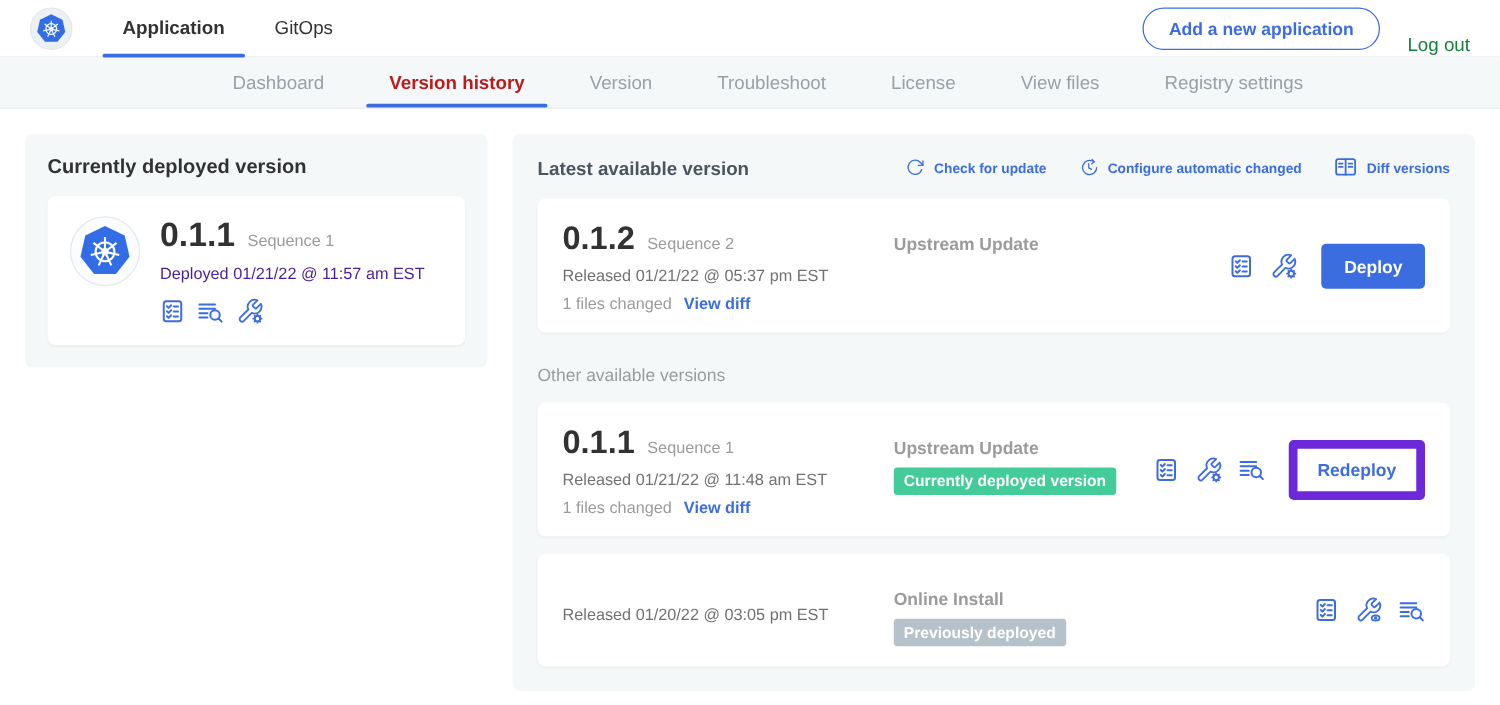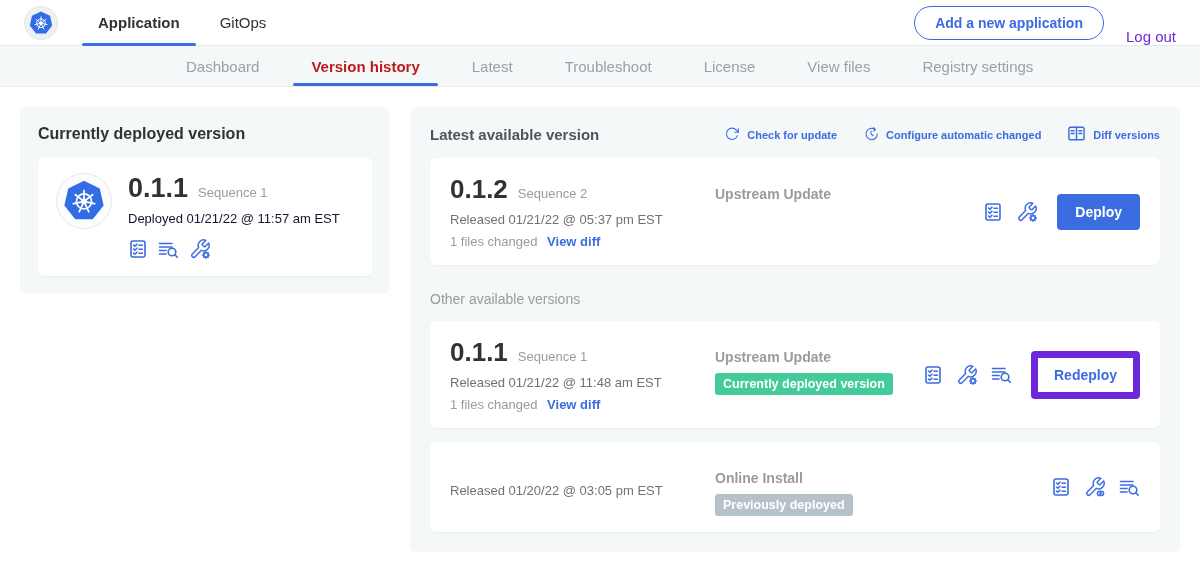--- a/index.html
+++ b/index.html
@@ -13,21 +13,21 @@
     border:1px solid #e3e7ea; display:flex; align-items:center; justify-content:center; margin-right:28px; }
   .header-tab { height:46px; display:flex; align-items:center; padding:0 12px;
     font-size:15px; color:#323232; cursor:pointer; position:relative; margin-right:16px; }
   .header-tab.active { font-weight:bold; }
   .header-tab.active::after { content:""; position:absolute; left:-4px; right:-4px; bottom:0;
     height:3px; background:#3b6ce0; border-radius:2px; }
   .header-right { margin-left:auto; display:flex; align-items:center; gap:22px; }
   .add-app-btn { border:1px solid #3b6ce0; color:#3b6ce0; background:#fff; font-weight:bold;
     font-size:14px; padding:8px 20px; border-radius:19px; cursor:pointer;
     font-family:"Liberation Sans", sans-serif; }
-  .logout { font-size:15px; color:#6d28d9; cursor:pointer;margin-top:28px; }
+  .logout { font-size:15px; color:#15803d; cursor:pointer;margin-top:28px; }
 
   
   .subnav { height:41px; background:#f5f8f9; border-bottom:1px solid #e7eaec;
     display:flex; align-items:stretch; padding-left:160px; }
   .subnav-tab { display:flex; align-items:center; padding:0 26px; font-size:15px;
     color:#9aa0a6; cursor:pointer; position:relative; }
   .subnav-tab.active { color:#b91c1c; font-weight:bold; }
   .subnav-tab.active::after { content:""; position:absolute; left:8px; right:8px; bottom:0;
     height:3px; background:#3b6ce0; border-radius:2px; }
 
@@ -37,21 +37,21 @@
   .panel { background:#f5f8f9; border-radius:6px; }
   .deployed-panel { width:370px; padding:18px; }
   .deployed-title { font-size:16px; font-weight:bold; color:#323232; }
   .deployed-card { background:#fff; border-radius:6px; margin-top:14px; padding:16px 18px;
     display:flex; gap:16px; box-shadow:0 1px 2px rgba(0,0,0,.04); }
   .deployed-logo { width:56px; height:56px; border-radius:50%; background:#fbfcfd;
     border:1px solid #e5e9ec; display:flex; align-items:center; justify-content:center; flex:0 0 auto; }
   .version-row { display:flex; align-items:baseline; gap:10px; }
   .version-num { font-size:27px; font-weight:bold; color:#323232; }
   .sequence { font-size:13px; color:#9b9b9b; font-weight:500; }
-  .deployed-date { font-size:13px; color:#0f172a; font-weight:500; margin-top:7px; }
+  .deployed-date { font-size:13px; color:#4c1d95; font-weight:500; margin-top:7px; }
   .icon-row { display:flex; align-items:center; gap:10px; margin-top:12px; }
   .icon-btn { cursor:pointer; display:inline-flex; }
 
   .versions-panel { flex:1; padding:18px 20px 20px; }
   .vp-header { display:flex; align-items:center; }
   .vp-title { font-size:15px; font-weight:bold; color:#4a555f; }
   .vp-actions { margin-left:auto; display:flex; align-items:center; gap:26px; }
   .vp-action { display:flex; align-items:center; gap:7px; color:#3b6ce0; font-size:11px;
     font-weight:bold; cursor:pointer; }
 
@@ -163,21 +163,21 @@
   <div class="header-tab">GitOps</div>
   <div class="header-right">
     <button class="add-app-btn">Add a new application</button>
     <span class="logout">Log out</span>
   </div>
 </div>
 
 <div class="subnav">
   <div class="subnav-tab">Dashboard</div>
   <div class="subnav-tab active">Version history</div>
-  <div class="subnav-tab">Latest</div>
+  <div class="subnav-tab">Version</div>
   <div class="subnav-tab">Troubleshoot</div>
   <div class="subnav-tab">License</div>
   <div class="subnav-tab">View files</div>
   <div class="subnav-tab">Registry settings</div>
 </div>
 
 <div class="main">
 
   <div class="panel deployed-panel">
     <div class="deployed-title">Currently deployed version</div>

